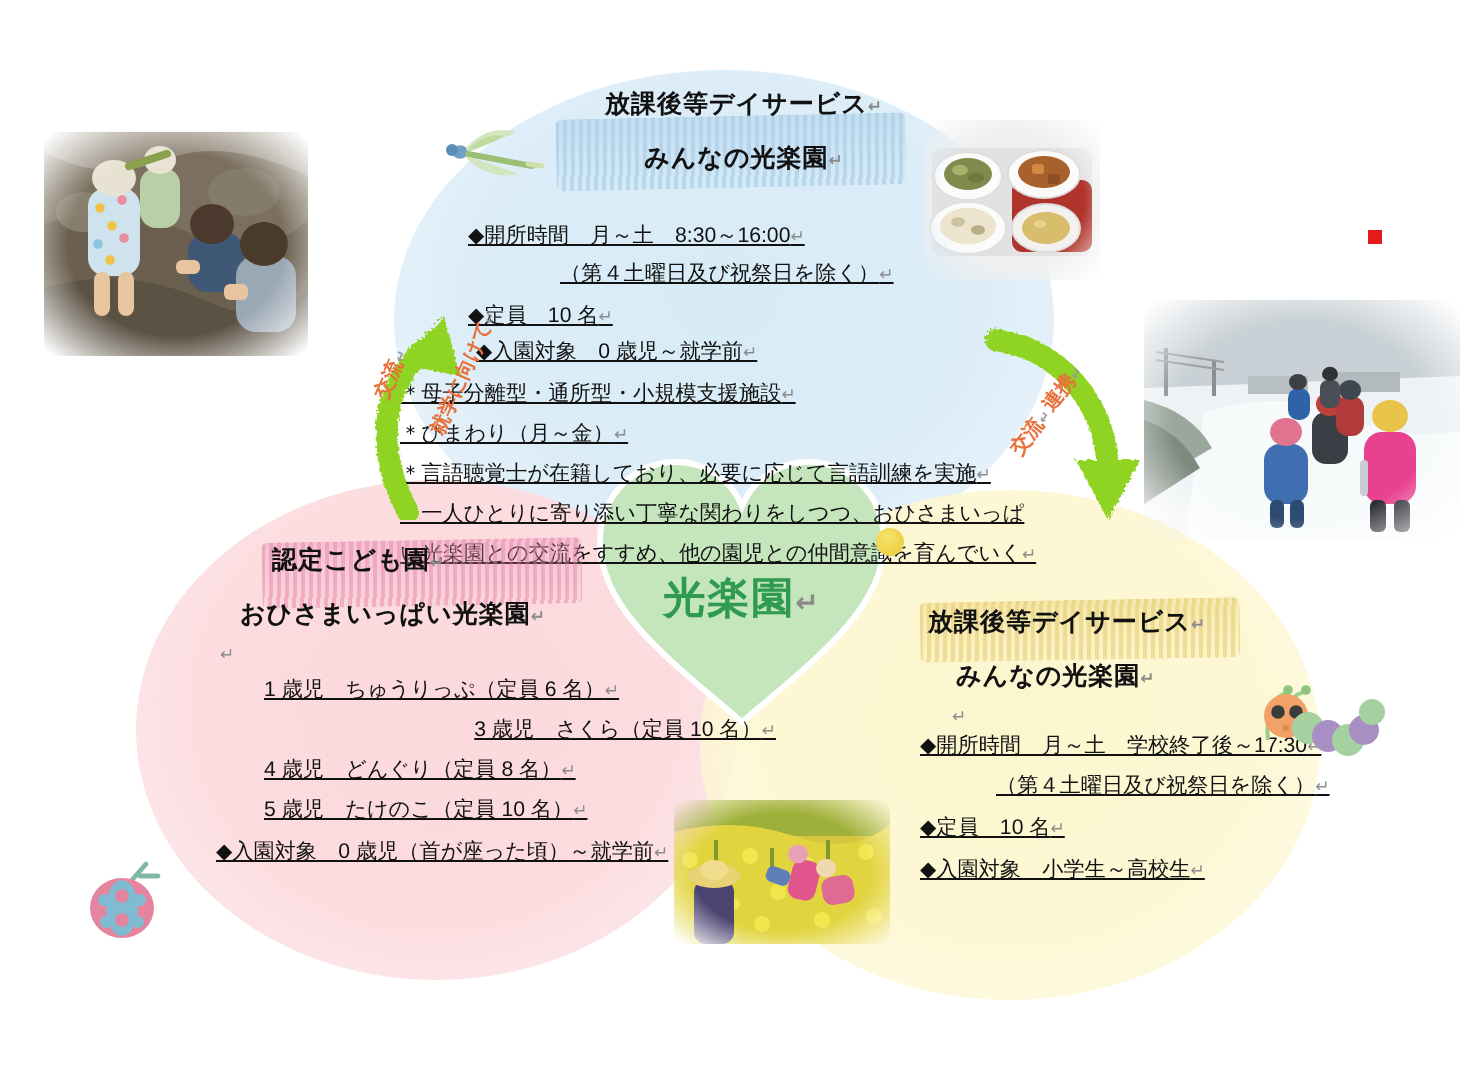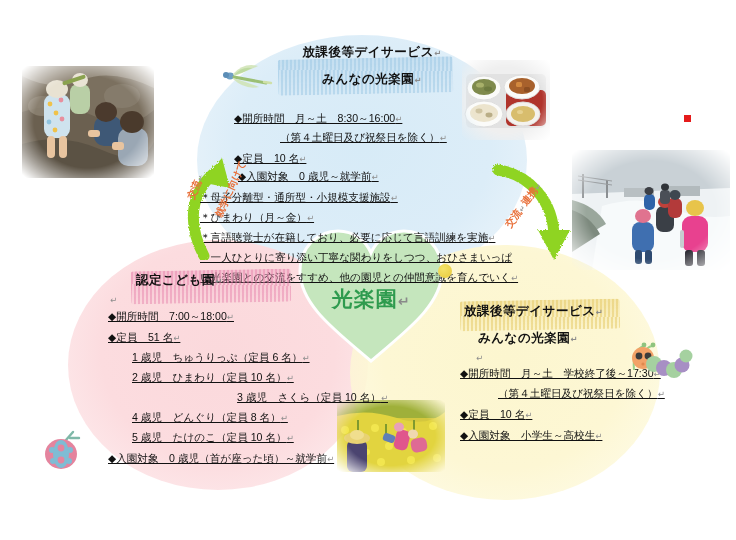--- a/index.html
+++ b/index.html
@@ -293,37 +293,29 @@
       <div class="ln" style="margin-top:5px;">
         <span>い光楽園との交流をすすめ、他の園児との仲間意識を育んでいく</span><span class="cr">↵</span>
       </div>
     </div>
   </div>
 
   <div class="blk" style="left:108px;top:272px;width:280px;">
     <div class="ttl" style="padding-left:28px;">
       <span>認定こども園</span><span class="cr">↵</span>
     </div>
+    <div class="ttl" style="padding-left:12px;margin-top:9px;">
+      <span>おひさまいっぱい光楽園</span><span class="cr">↵</span>
+    </div>
     <div class="cr" style="padding-left:2px;margin-top:4px;">↵</div>
 
-    <div style="margin-top:3px;">
-      <div class="ln">
-        <span>◆開所時間　7:00～18:00</span><span class="cr">↵</span>
-      </div>
-      <div class="ln" style="margin-top:6px;">
-        <span>◆定員　51 名</span><span class="cr">↵</span>
-      </div>
-    </div>
 
     <div style="margin-top:5px;">
       <div class="ln" style="padding-left:24px;margin-top:5px;">
         <span>1 歳児　ちゅうりっぷ（定員 6 名）</span><span class="cr">↵</span>
-      </div>
-      <div class="ln" style="padding-left:24px;margin-top:5px;">
-        <span>2 歳児　ひまわり（定員 10 名）</span><span class="cr">↵</span>
       </div>
       <div class="ln" style="padding-left:24px;margin-top:5px;text-align:right;">
         <span>3 歳児　さくら（定員 10 名）</span><span class="cr">↵</span>
       </div>
       <div class="ln" style="padding-left:24px;margin-top:5px;">
         <span>4 歳児　どんぐり（定員 8 名）</span><span class="cr">↵</span>
       </div>
       <div class="ln" style="padding-left:24px;margin-top:5px;">
         <span>5 歳児　たけのこ（定員 10 名）</span><span class="cr">↵</span>
       </div>

